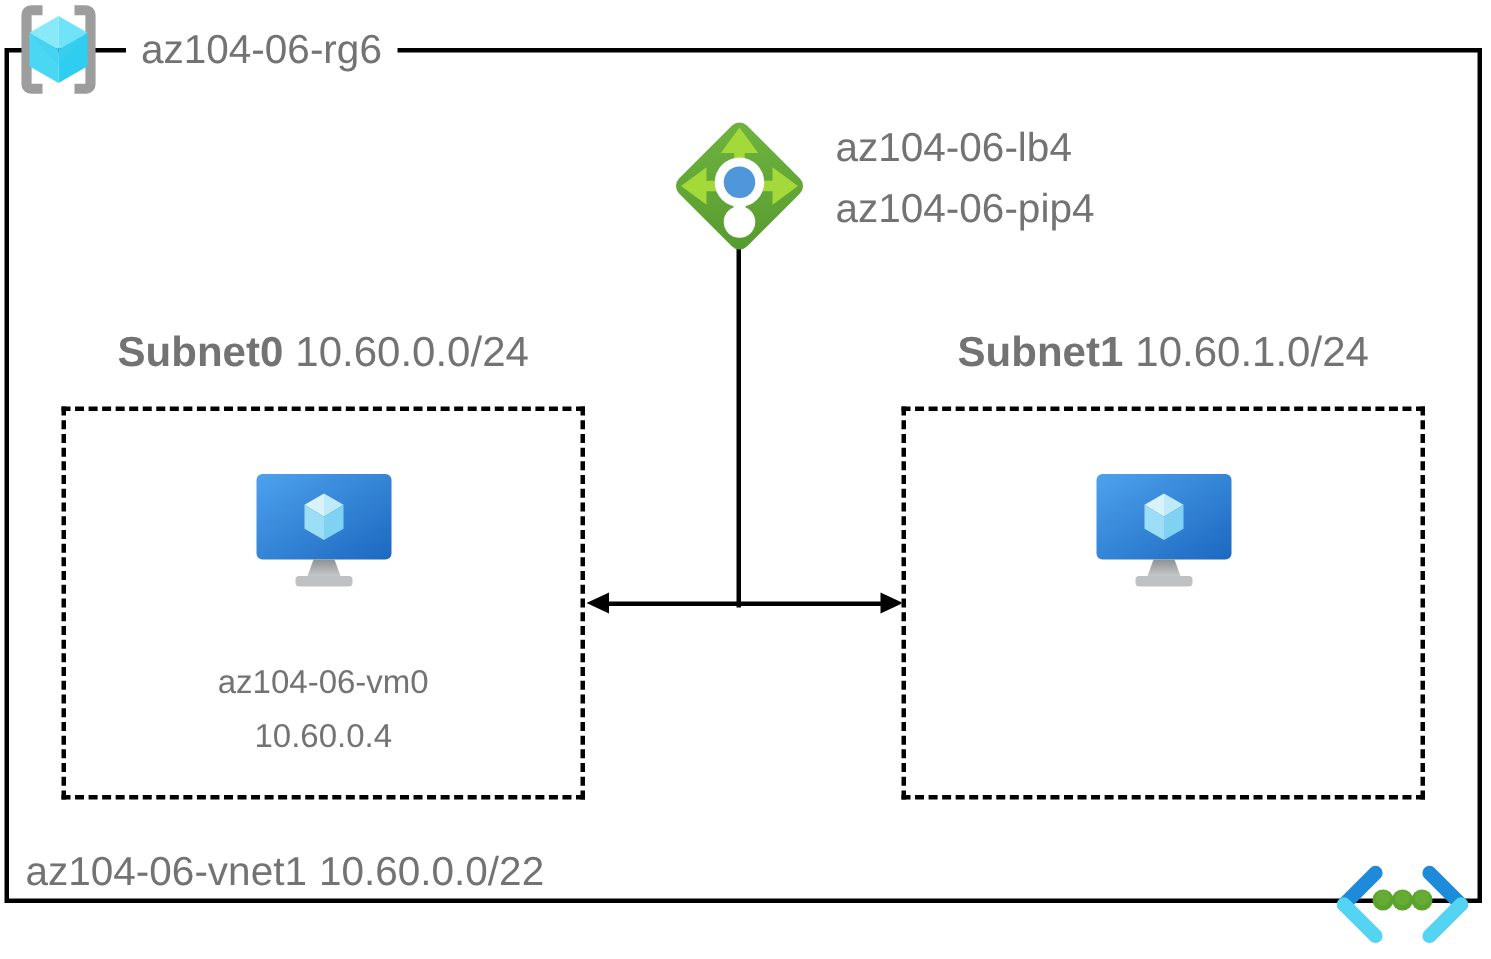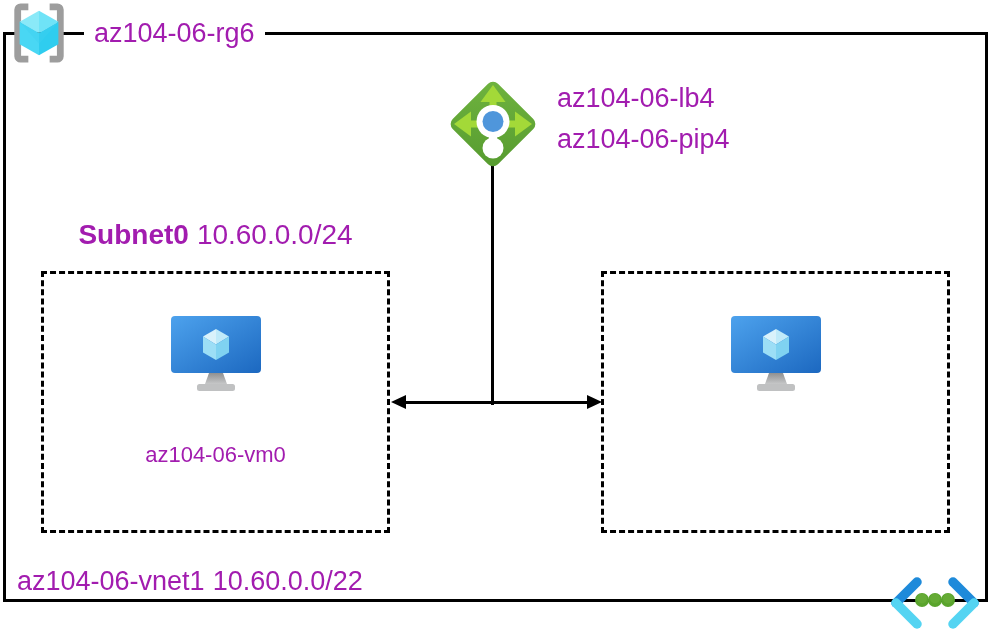--- a/index.html
+++ b/index.html
@@ -1,18 +1,18 @@
 <!DOCTYPE html>
 <html><head>
 <meta charset="utf-8">
 <style>
   html,body{margin:0;padding:0;background:#fff;}
   .canvas{
     position:relative;width:994px;height:639px;background:#fff;overflow:hidden;
-    font-family:"Liberation Sans","DejaVu Sans",sans-serif;color:#a21caf;
+    font-family:"Liberation Sans","DejaVu Sans",sans-serif;color:#737373;
   }
   .outer-rect{
     position:absolute;left:3px;top:32px;width:985px;height:570px;
     border:3px solid #000;box-sizing:border-box;z-index:0;
   }
   .rg-icon{position:absolute;left:8px;top:2px;z-index:3;}
   .rg-label{
     position:absolute;left:84px;top:14px;z-index:3;background:#fff;
     padding:0 10px;font-size:27px;line-height:38px;white-space:nowrap;
   }
@@ -112,20 +112,23 @@
   <div class="v-line"></div>
   <div class="h-line"></div>
   <div class="arrow-left"></div>
   <div class="arrow-right"></div>
 
   <div class="subnet-label left">
     <b>Subnet0</b><span class="cidr">10.60.0.0/24</span>
   </div>
   <div class="subnet-box left"></div>
 
+  <div class="subnet-label right">
+    <b>Subnet1</b><span class="cidr">10.60.1.0/24</span>
+  </div>
   <div class="subnet-box right"></div>
 
   <svg class="vm-icon left" width="96" height="78" viewBox="0 0 96 78">
     <defs>
       <linearGradient id="vmGradA" x1="0" y1="0" x2="1" y2="1">
         <stop offset="0" stop-color="#4da2ed"></stop>
         <stop offset="1" stop-color="#1c68c0"></stop>
       </linearGradient>
       <linearGradient id="standGradA" x1="0" y1="0" x2="0" y2="1">
         <stop offset="0" stop-color="#8f9091"></stop>
@@ -156,20 +159,21 @@
     <polygon points="48,15 35,22.5 48,30.5" fill="#d9f2fb"></polygon>
     <polygon points="48,15 61,22.5 48,30.5" fill="#bfeaf9"></polygon>
     <polygon points="35,22.5 48,30.5 48,46 35,38.5" fill="#9cdef6"></polygon>
     <polygon points="61,22.5 48,30.5 48,46 61,38.5" fill="#7fd2f1"></polygon>
     <polygon points="41,59 55,59 59,70 37,70" fill="url(#standGradB)"></polygon>
     <rect x="29" y="70" width="38" height="7" rx="2.5" fill="#c0c1c2"></rect>
   </svg>
 
   <div class="vm-label left">
     <div>az104-06-vm0</div>
+    <div>10.60.0.4</div>
   </div>
 
   <div class="vnet-label">
     <span>az104-06-vnet1</span><span class="cidr">10.60.0.0/22</span>
   </div>
 
   <svg class="vnet-icon" width="90" height="58" viewBox="0 0 90 58">
     <g fill="none" stroke-width="9.5" stroke-linecap="round">
       <path d="M27,10 L6,31" stroke="#1e8ada"></path>
       <path d="M6,31 L27,52" stroke="#54d4f2"></path>

